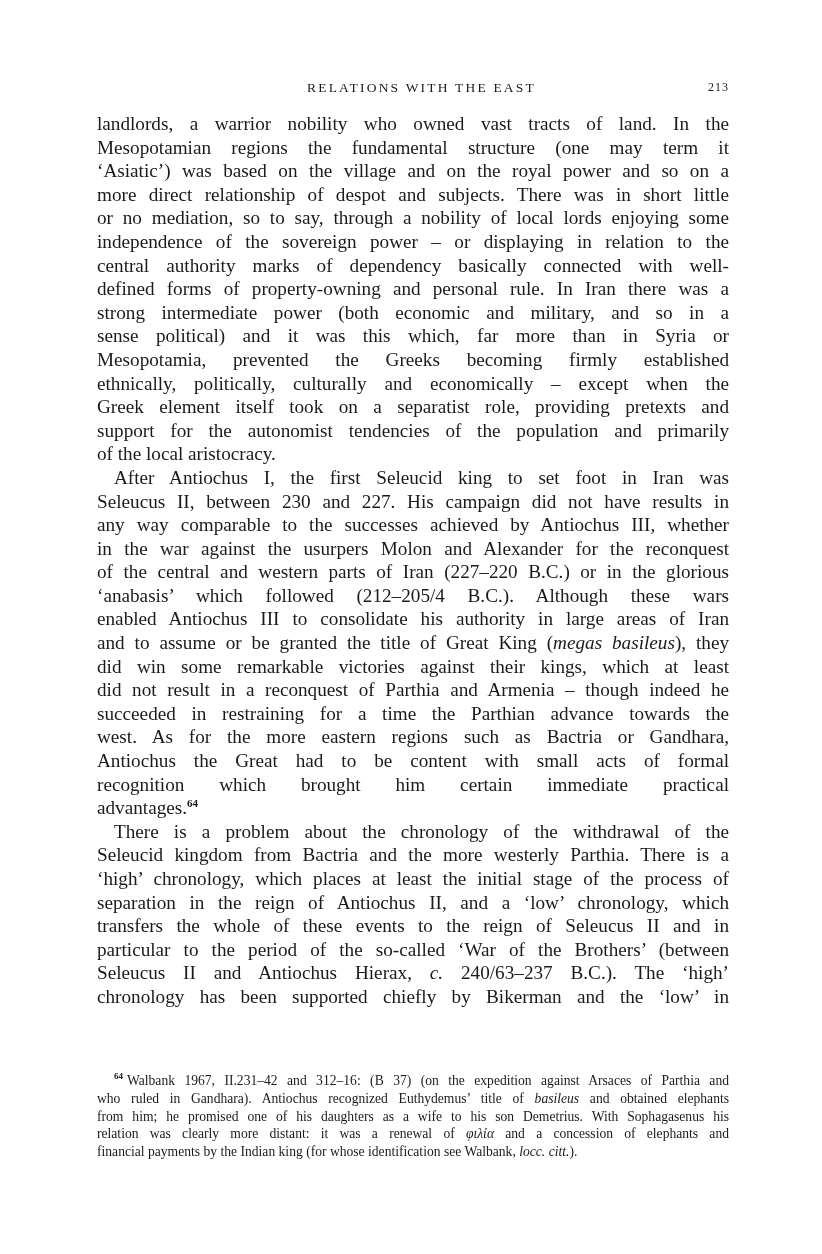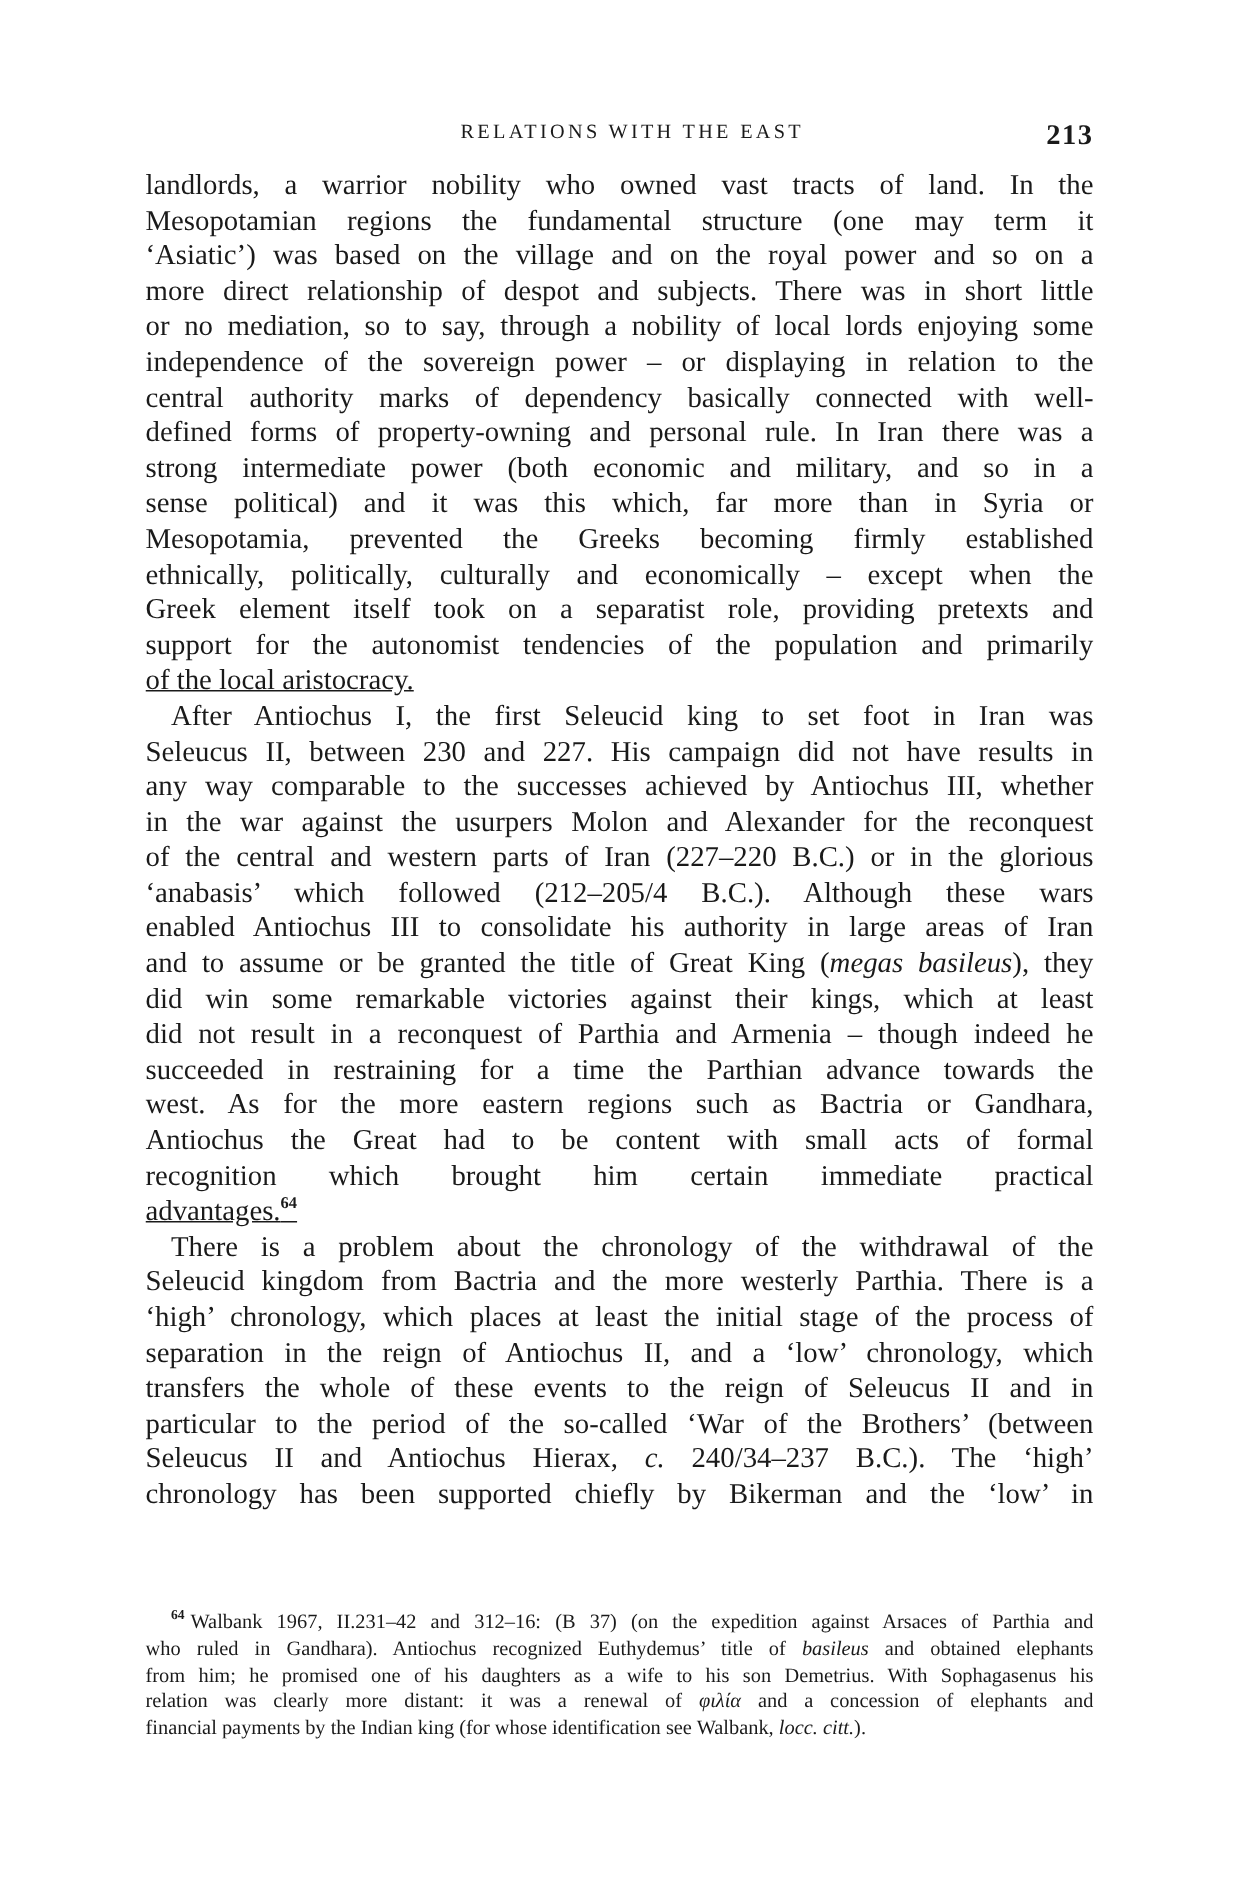--- a/index.html
+++ b/index.html
@@ -35,43 +35,41 @@
       text-align: center;
       font-size: 13.5px;
       letter-spacing: 2.2px;
       top: 0;
       font-family: Liberation Serif, serif;
     }
     .page-number {
       position: absolute;
       right: 0;
       top: 0;
-      font-size: 19px;
+      font-size: 12px;
       letter-spacing: 1px;
-      font-weight: bold;
     }
     .body-text {
       position: absolute;
       left: 97px;
       top: 112px;
       width: 632px;
     }
     .line {
       display: block;
       height: 23.6px;
       line-height: 23.6px;
       font-size: 19.2px;
       white-space: nowrap;
       text-align: justify;
       text-align-last: justify;
       overflow: hidden;
     }
     .line.last {
       text-align-last: left;
-      text-decoration: underline;
     }
     .line.indent {
       padding-left: 17px;
     }
     .sup {
       font-size: 11px;
       vertical-align: super;
       line-height: 0;
       font-weight: bold;
     }
@@ -141,21 +139,21 @@
     <span class="line">west. As for the more eastern regions such as Bactria or Gandhara,</span>
     <span class="line">Antiochus the Great had to be content with small acts of formal</span>
     <span class="line">recognition which brought him certain immediate practical</span>
     <span class="line last"><span>advantages.</span><span class="sup">64</span></span>
     <span class="line indent">There is a problem about the chronology of the withdrawal of the</span>
     <span class="line">Seleucid kingdom from Bactria and the more westerly Parthia. There is a</span>
     <span class="line">‘high’ chronology, which places at least the initial stage of the process of</span>
     <span class="line">separation in the reign of Antiochus II, and a ‘low’ chronology, which</span>
     <span class="line">transfers the whole of these events to the reign of Seleucus II and in</span>
     <span class="line">particular to the period of the so-called ‘War of the Brothers’ (between</span>
-    <span class="line"><span>Seleucus II and Antiochus Hierax, </span><i>c.</i><span> 240/34–237 B.C.). The ‘high’</span></span>
+    <span class="line"><span>Seleucus II and Antiochus Hierax, </span><i>c.</i><span> 240/63–237 B.C.). The ‘high’</span></span>
     <span class="line">chronology has been supported chiefly by Bikerman and the ‘low’ in</span>
   </div>
 
   <div class="footnotes">
     <span class="fn-line indent"><span class="fn-mark">64</span><span>Walbank 1967, II.231–42 and 312–16: (B 37) (on the expedition against Arsaces of Parthia and</span></span>
     <span class="fn-line"><span>who ruled in Gandhara). Antiochus recognized Euthydemus’ title of </span><i>basileus</i><span> and obtained elephants</span></span>
     <span class="fn-line">from him; he promised one of his daughters as a wife to his son Demetrius. With Sophagasenus his</span>
     <span class="fn-line"><span>relation was clearly more distant: it was a renewal of </span><i>φιλία</i><span> and a concession of elephants and</span></span>
     <span class="fn-line last"><span>financial payments by the Indian king (for whose identification see Walbank, </span><i>locc. citt.</i><span>).</span></span>
   </div>

